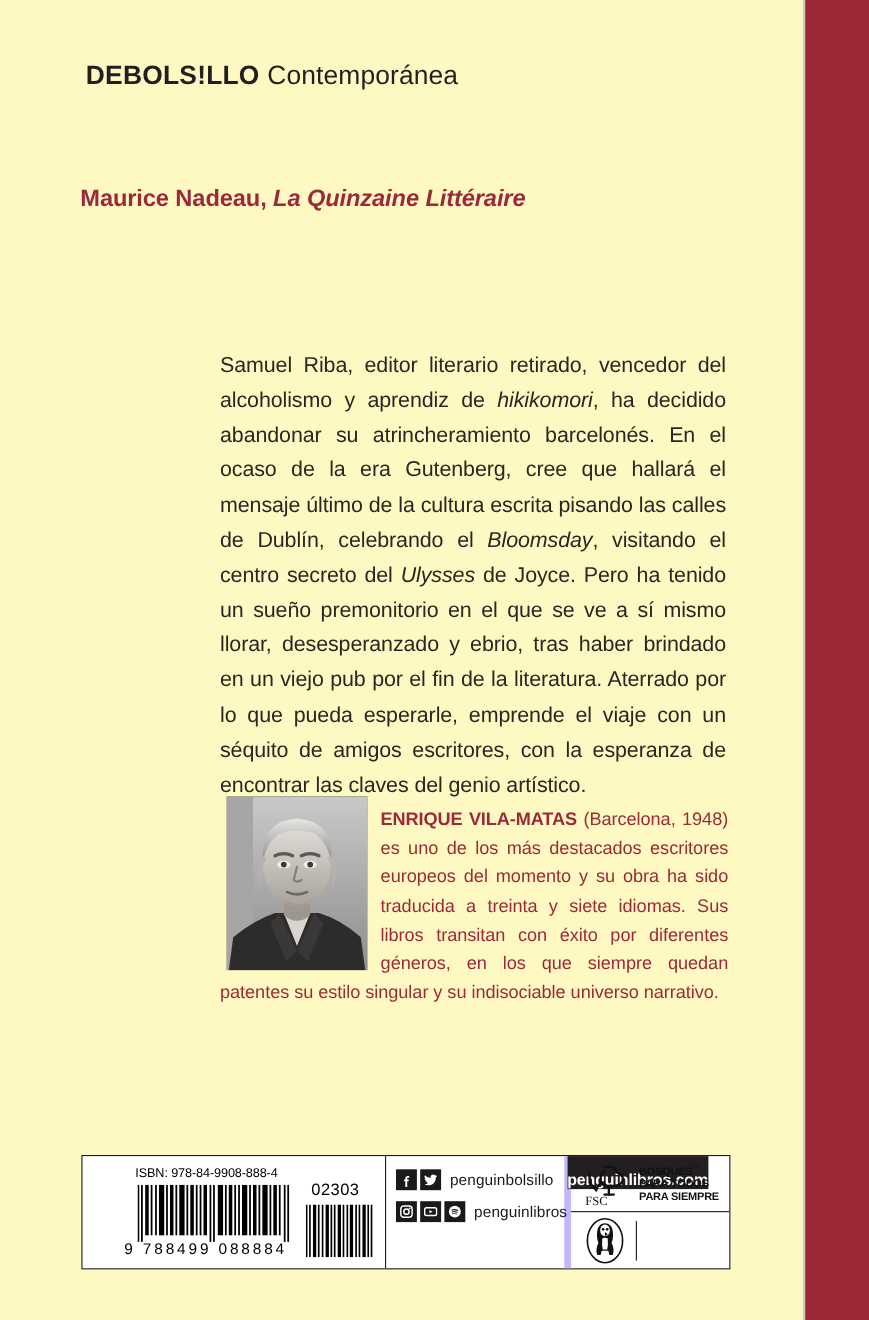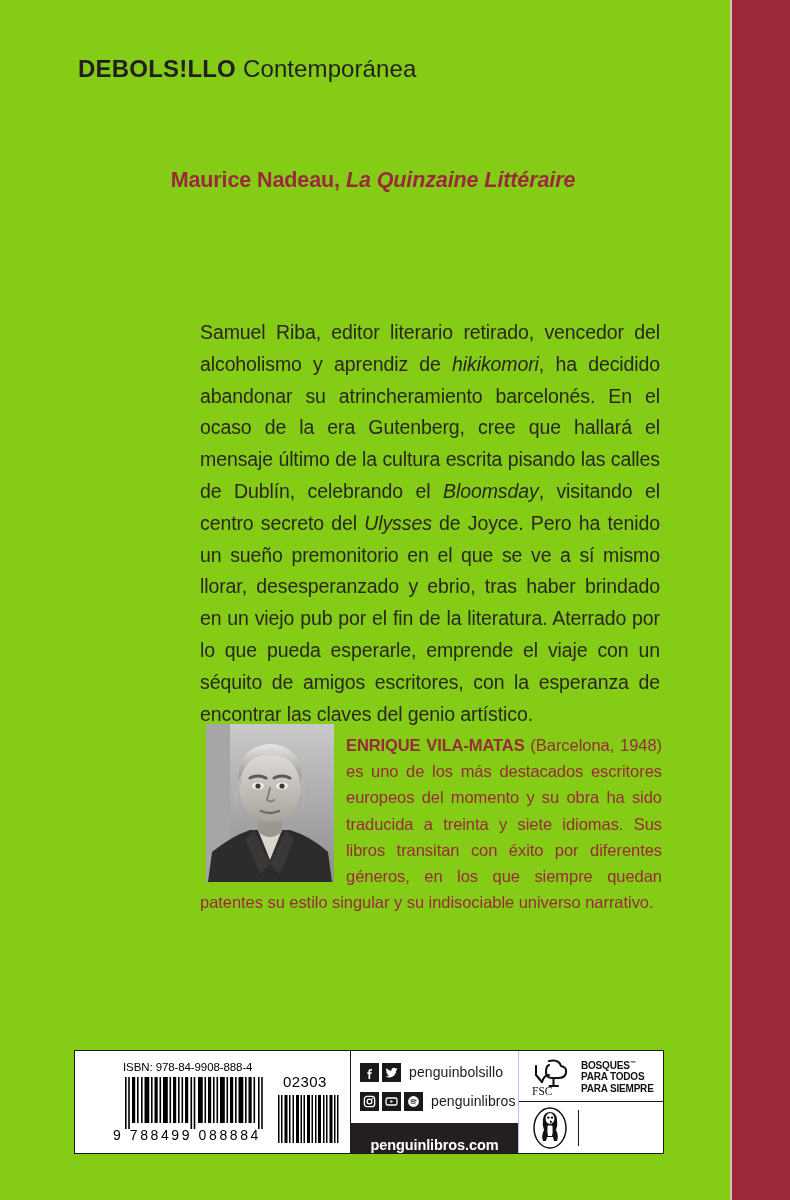--- a/index.html
+++ b/index.html
@@ -7,21 +7,21 @@
     padding: 0;
     background: #ffffff;
   }
   body {
     font-family: "Liberation Sans", sans-serif;
   }
   .cover {
     position: relative;
     width: 790px;
     height: 1200px;
-    background: #84cc16;
+    background: #fef9c3;
     overflow: hidden;
   }
   .spine {
     position: absolute;
     top: 0;
     right: 0;
     width: 58px;
     height: 1200px;
     background: #9B2737;
   }
@@ -63,21 +63,21 @@
     color: #9A2A3A;
   }
   .quote-text {
     font-size: 21.5px;
     font-weight: bold;
     line-height: 31px;
     letter-spacing: -0.15px;
   }
   .quote-attrib {
     margin-top: 16px;
-    text-align: center;
+    text-align: left;
     font-size: 21.5px;
     font-weight: bold;
     letter-spacing: -0.1px;
   }
   .quote-attrib i {
     font-style: italic;
   }
 
   
   .blurb {
@@ -180,24 +180,24 @@
   .barcode-addon {
     position: absolute;
     left: 183px;
     top: 44px;
     width: 62px;
     height: 48px;
   }
 
   .panel-social {
     width: 168px;
-    border-right: 1px solid #c4b5fd;
+    border-right: 6px solid #c4b5fd;
     box-sizing: border-box;
     display: flex;
-    flex-direction: column;
+    flex-direction: row;
   }
   .social-rows {
     flex: 1;
     padding: 9px 0 0 9px;
   }
   .social-row {
     display: flex;
     align-items: center;
     height: 24px;
     margin-bottom: 5px;

